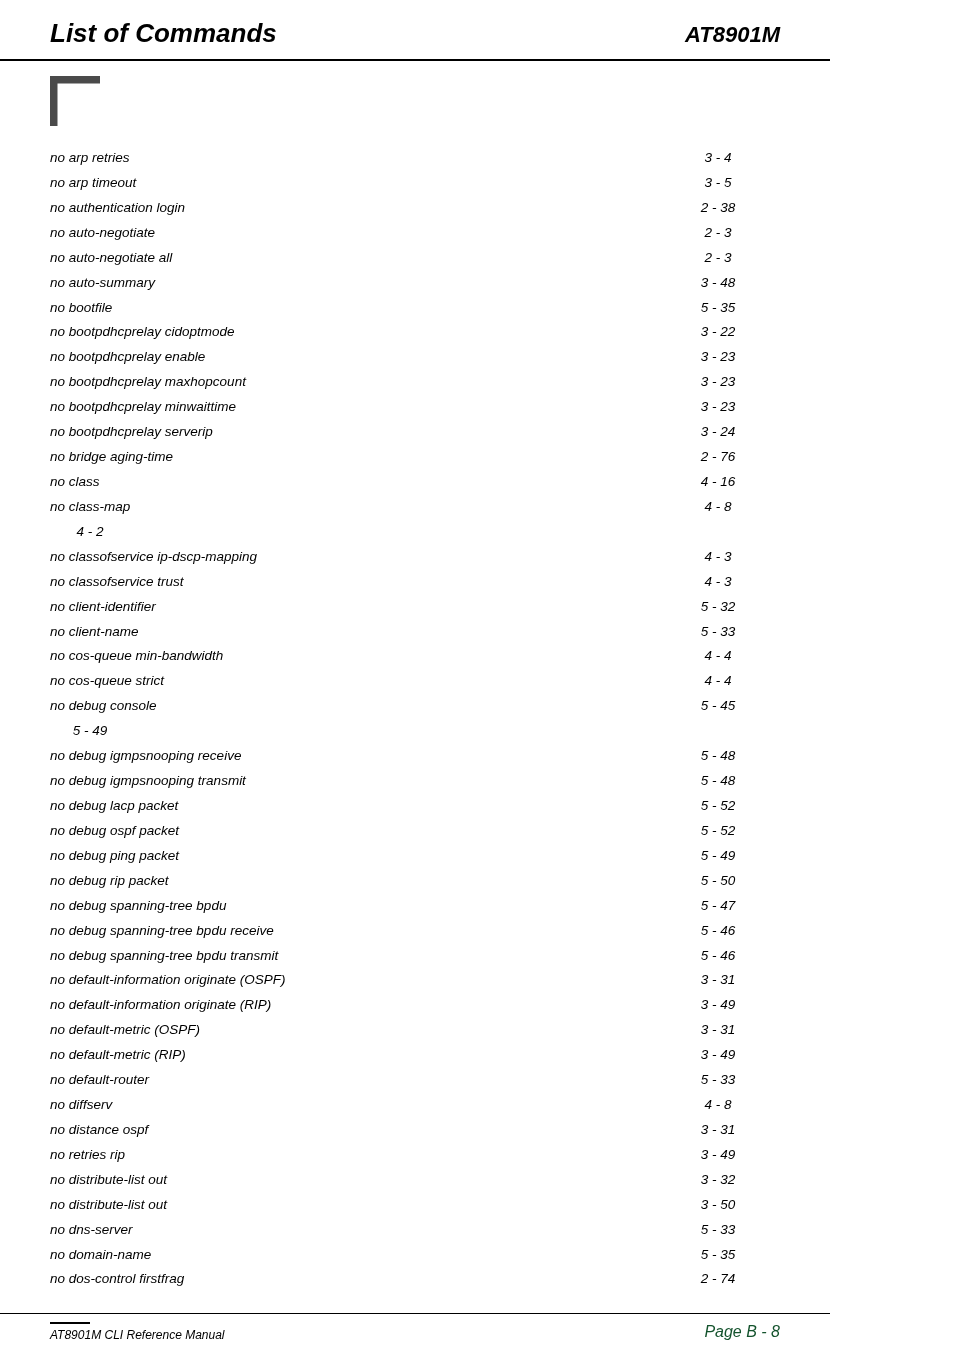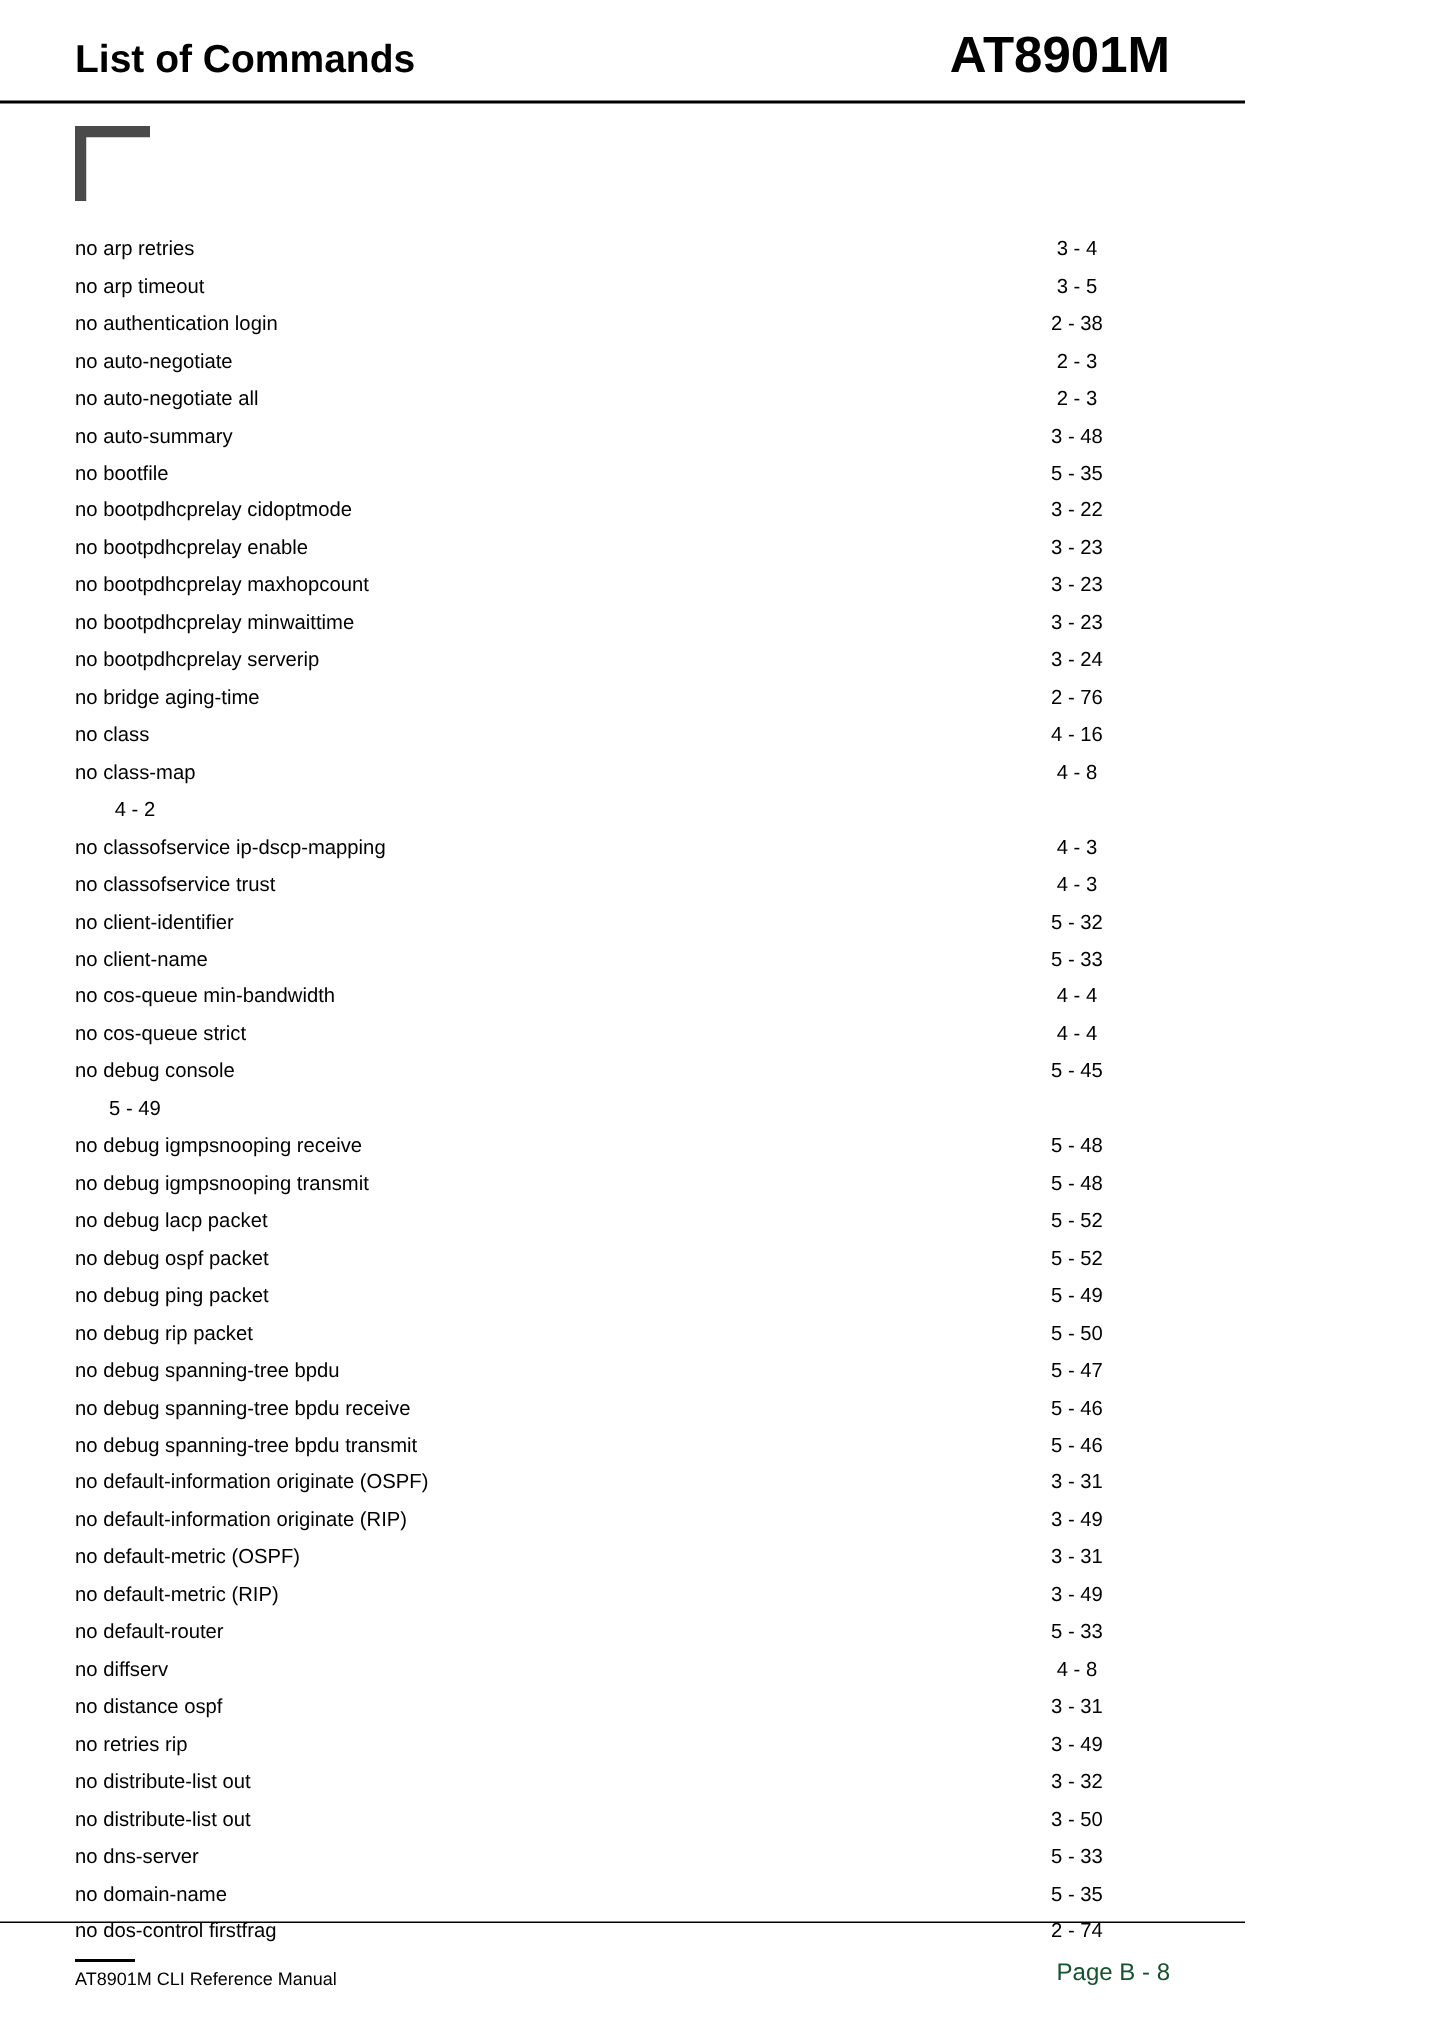--- a/index.html
+++ b/index.html
@@ -16,39 +16,40 @@
       width: 954px;
       min-height: 1350px;
       position: relative;
     }
 
     .page-container {
       width: 830px;
       min-height: 1350px;
       padding: 0;
       position: relative;
+      font-style: italic;
     }
 
     
     .header {
       display: flex;
       justify-content: space-between;
       align-items: baseline;
       padding: 18px 50px 10px 50px;
       border-bottom: 2px solid #000;
     }
 
     .header-title {
       font-size: 26px;
       font-weight: bold;
       color: #000;
     }
 
     .header-model {
-      font-size: 34px;
+      font-size: 22px;
       font-weight: bold;
       color: #000;
     }
 
     
     .logo-area {
       padding: 15px 50px 10px 50px;
     }
 
     .logo-shape {
@@ -89,21 +90,21 @@
       min-width: 80px;
     }
 
     
     .footer {
       position: absolute;
       bottom: 0;
       left: 0;
       right: 0;
       border-top: 1.5px solid #000;
-      padding: 24px 50px;
+      padding: 8px 50px;
       display: flex;
       justify-content: space-between;
       align-items: center;
     }
 
     .footer-left {
       display: flex;
       flex-direction: column;
       gap: 2px;
     }

